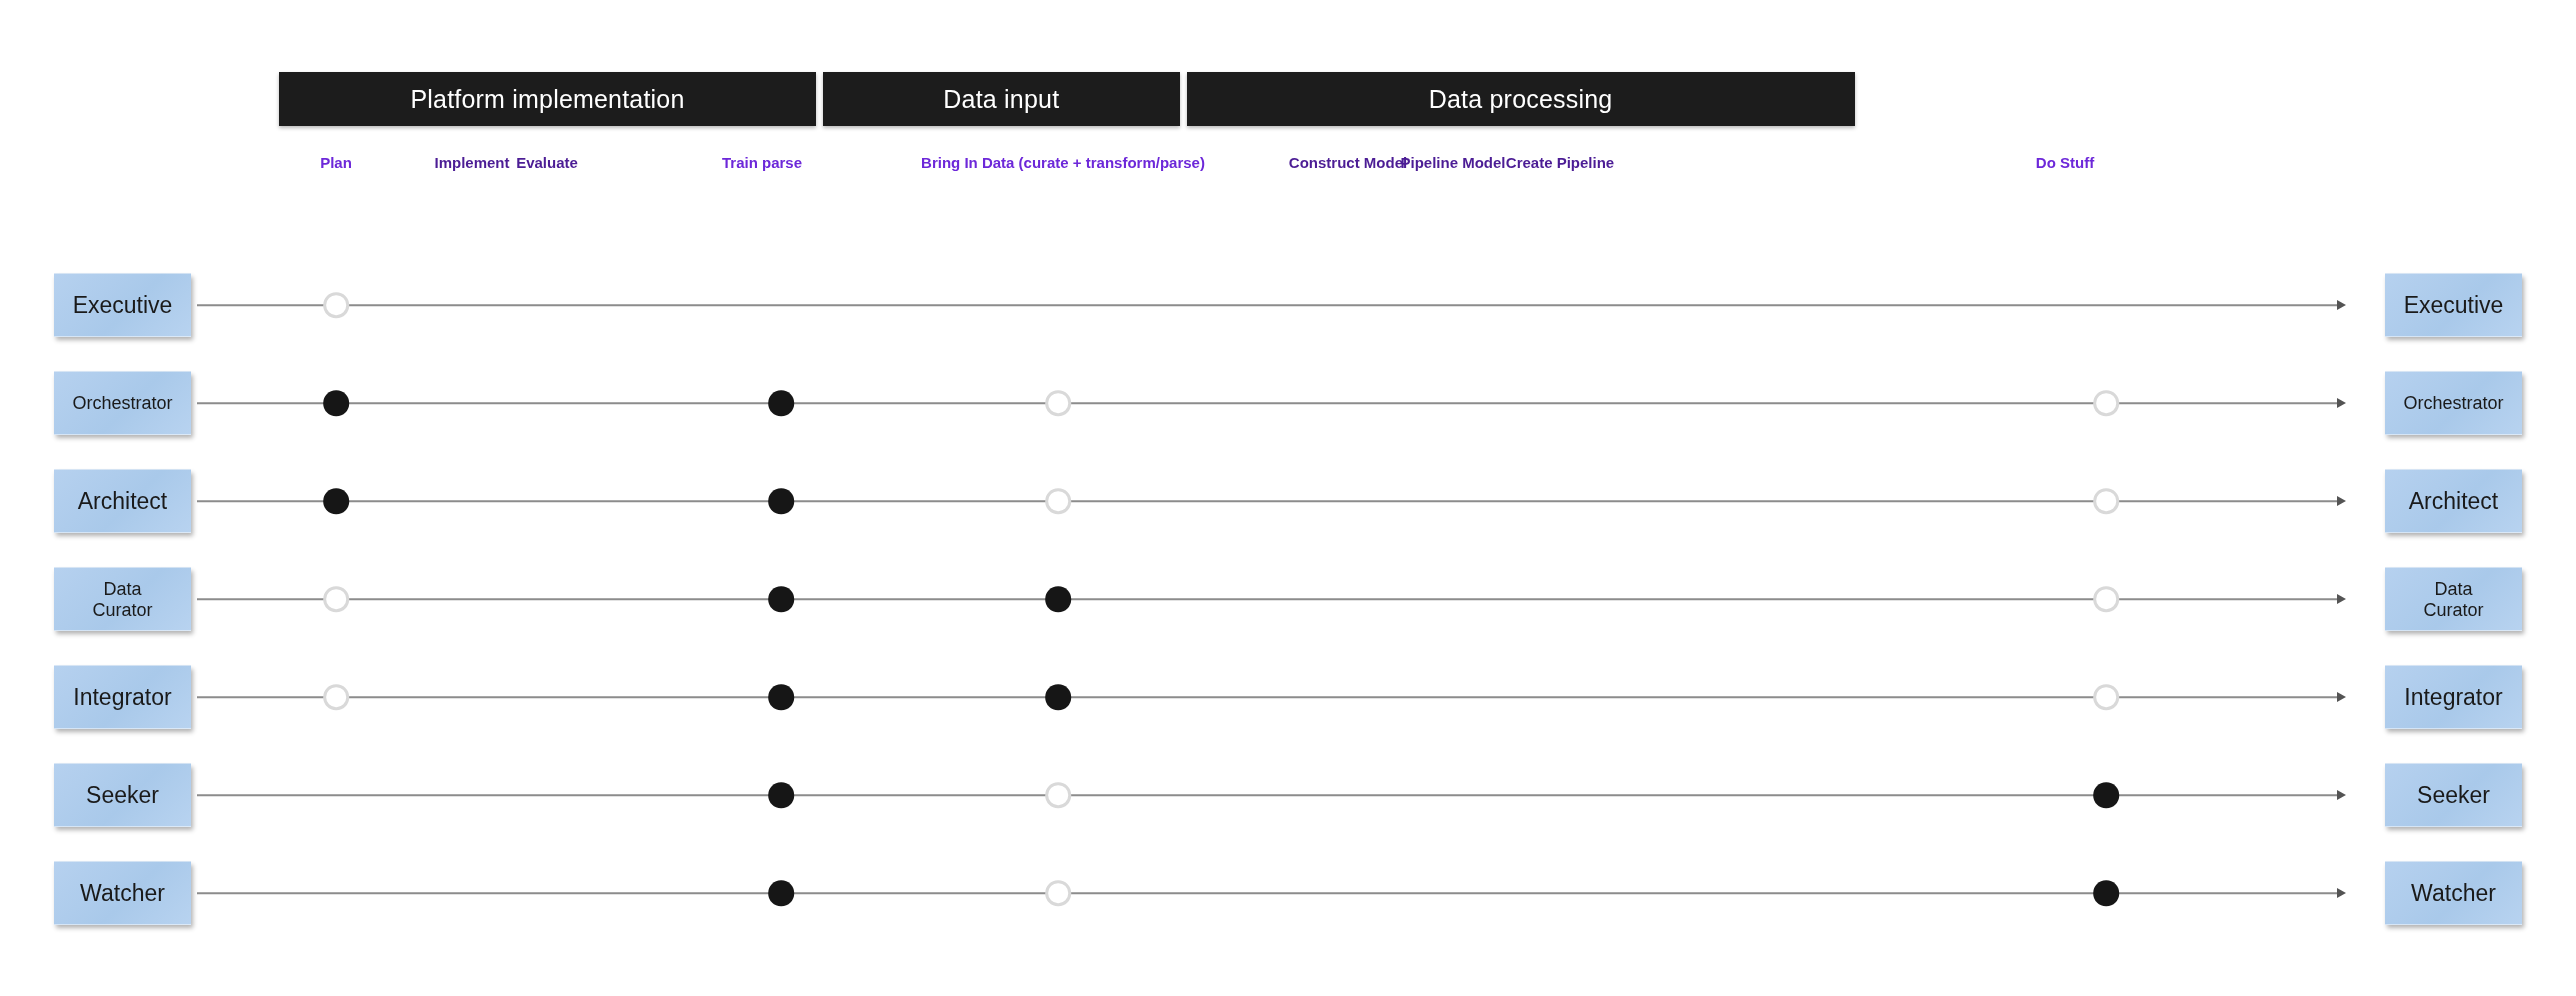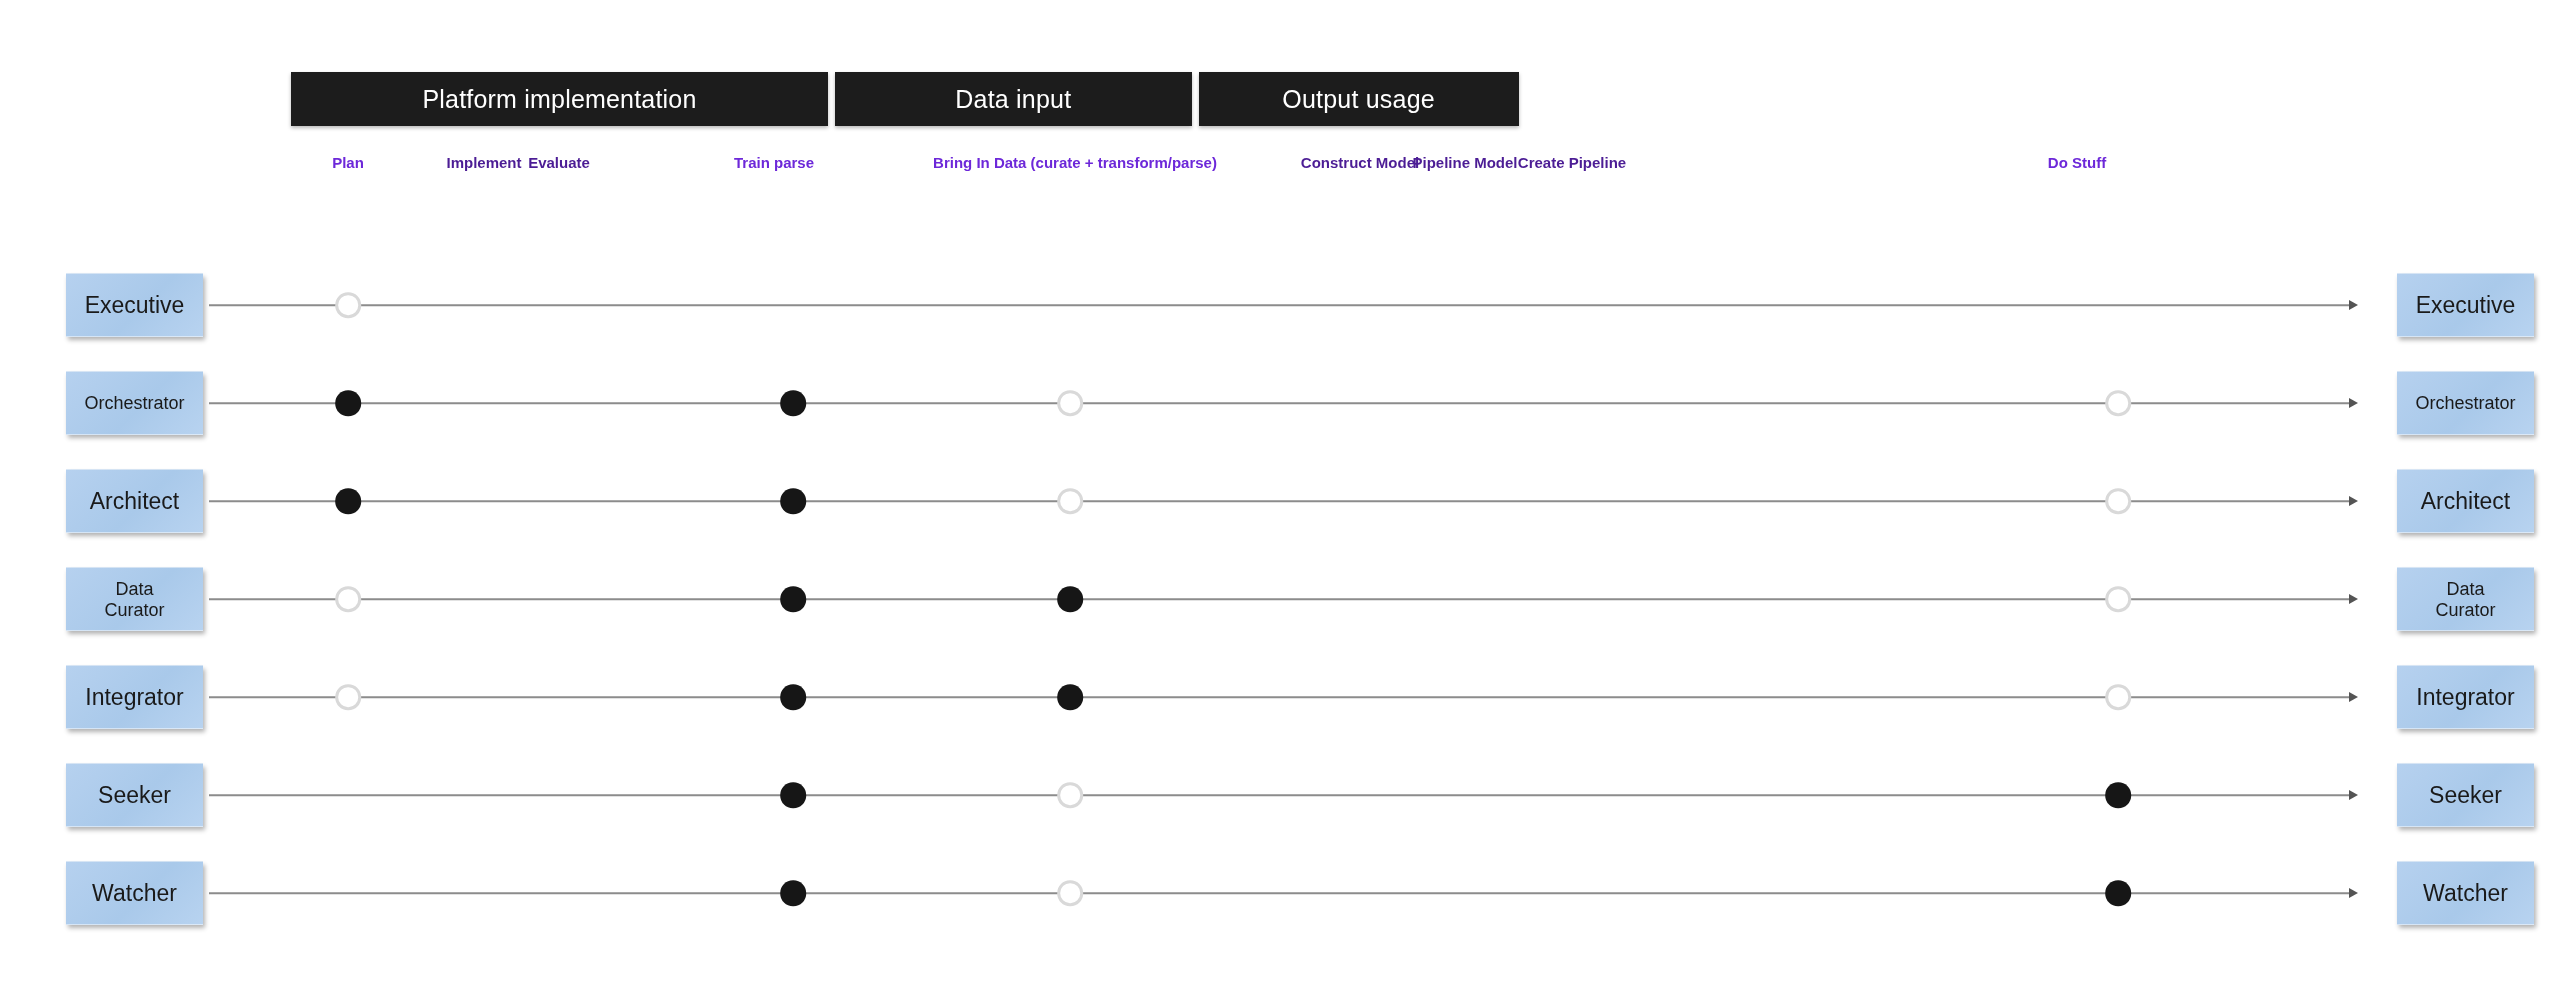--- a/index.html
+++ b/index.html
@@ -12,21 +12,21 @@
     width: 2576px;
     height: 997px;
     font-family: "Liberation Sans", sans-serif;
     color: #1a1a1a;
     overflow: hidden;
     position: relative;
   }
 
   #board {
     position: absolute;
-    left: 12px; top: 0;
+    left: 0; top: 0;
     width: 2304px;
     height: 997px;
   }
 
   
   #phase-band {
     position: absolute;
     left: 279px;
     top: 72px;
     height: 54px;
@@ -148,22 +148,22 @@
 
 <div id="board">
 
   <div id="phase-band">
       <div class="phase-box" style="width: 537px;">
         <span>Platform implementation</span>
       </div>
       <div class="phase-box" style="width: 357px;">
         <span>Data input</span>
       </div>
-      <div class="phase-box" style="width: 320px;">
-        <span>Output usage</span>
+      <div class="phase-box" style="width: 668px;">
+        <span>Data processing</span>
       </div>
     </div>
 
   <div id="activity-row">
       <div class="activity-label active" style="left: 57px;">Plan</div>
       <div class="activity-label inactive" style="left: 193px;">Implement</div>
       <div class="activity-label inactive" style="left: 268px;">Evaluate</div>
       <div class="activity-label active" style="left: 483px;">Train parse</div>
       <div class="activity-label active" style="left: 784px;">Bring In Data (curate + transform/parse)</div>
       <div class="activity-label inactive" style="left: 1069px;">Construct Model</div>

